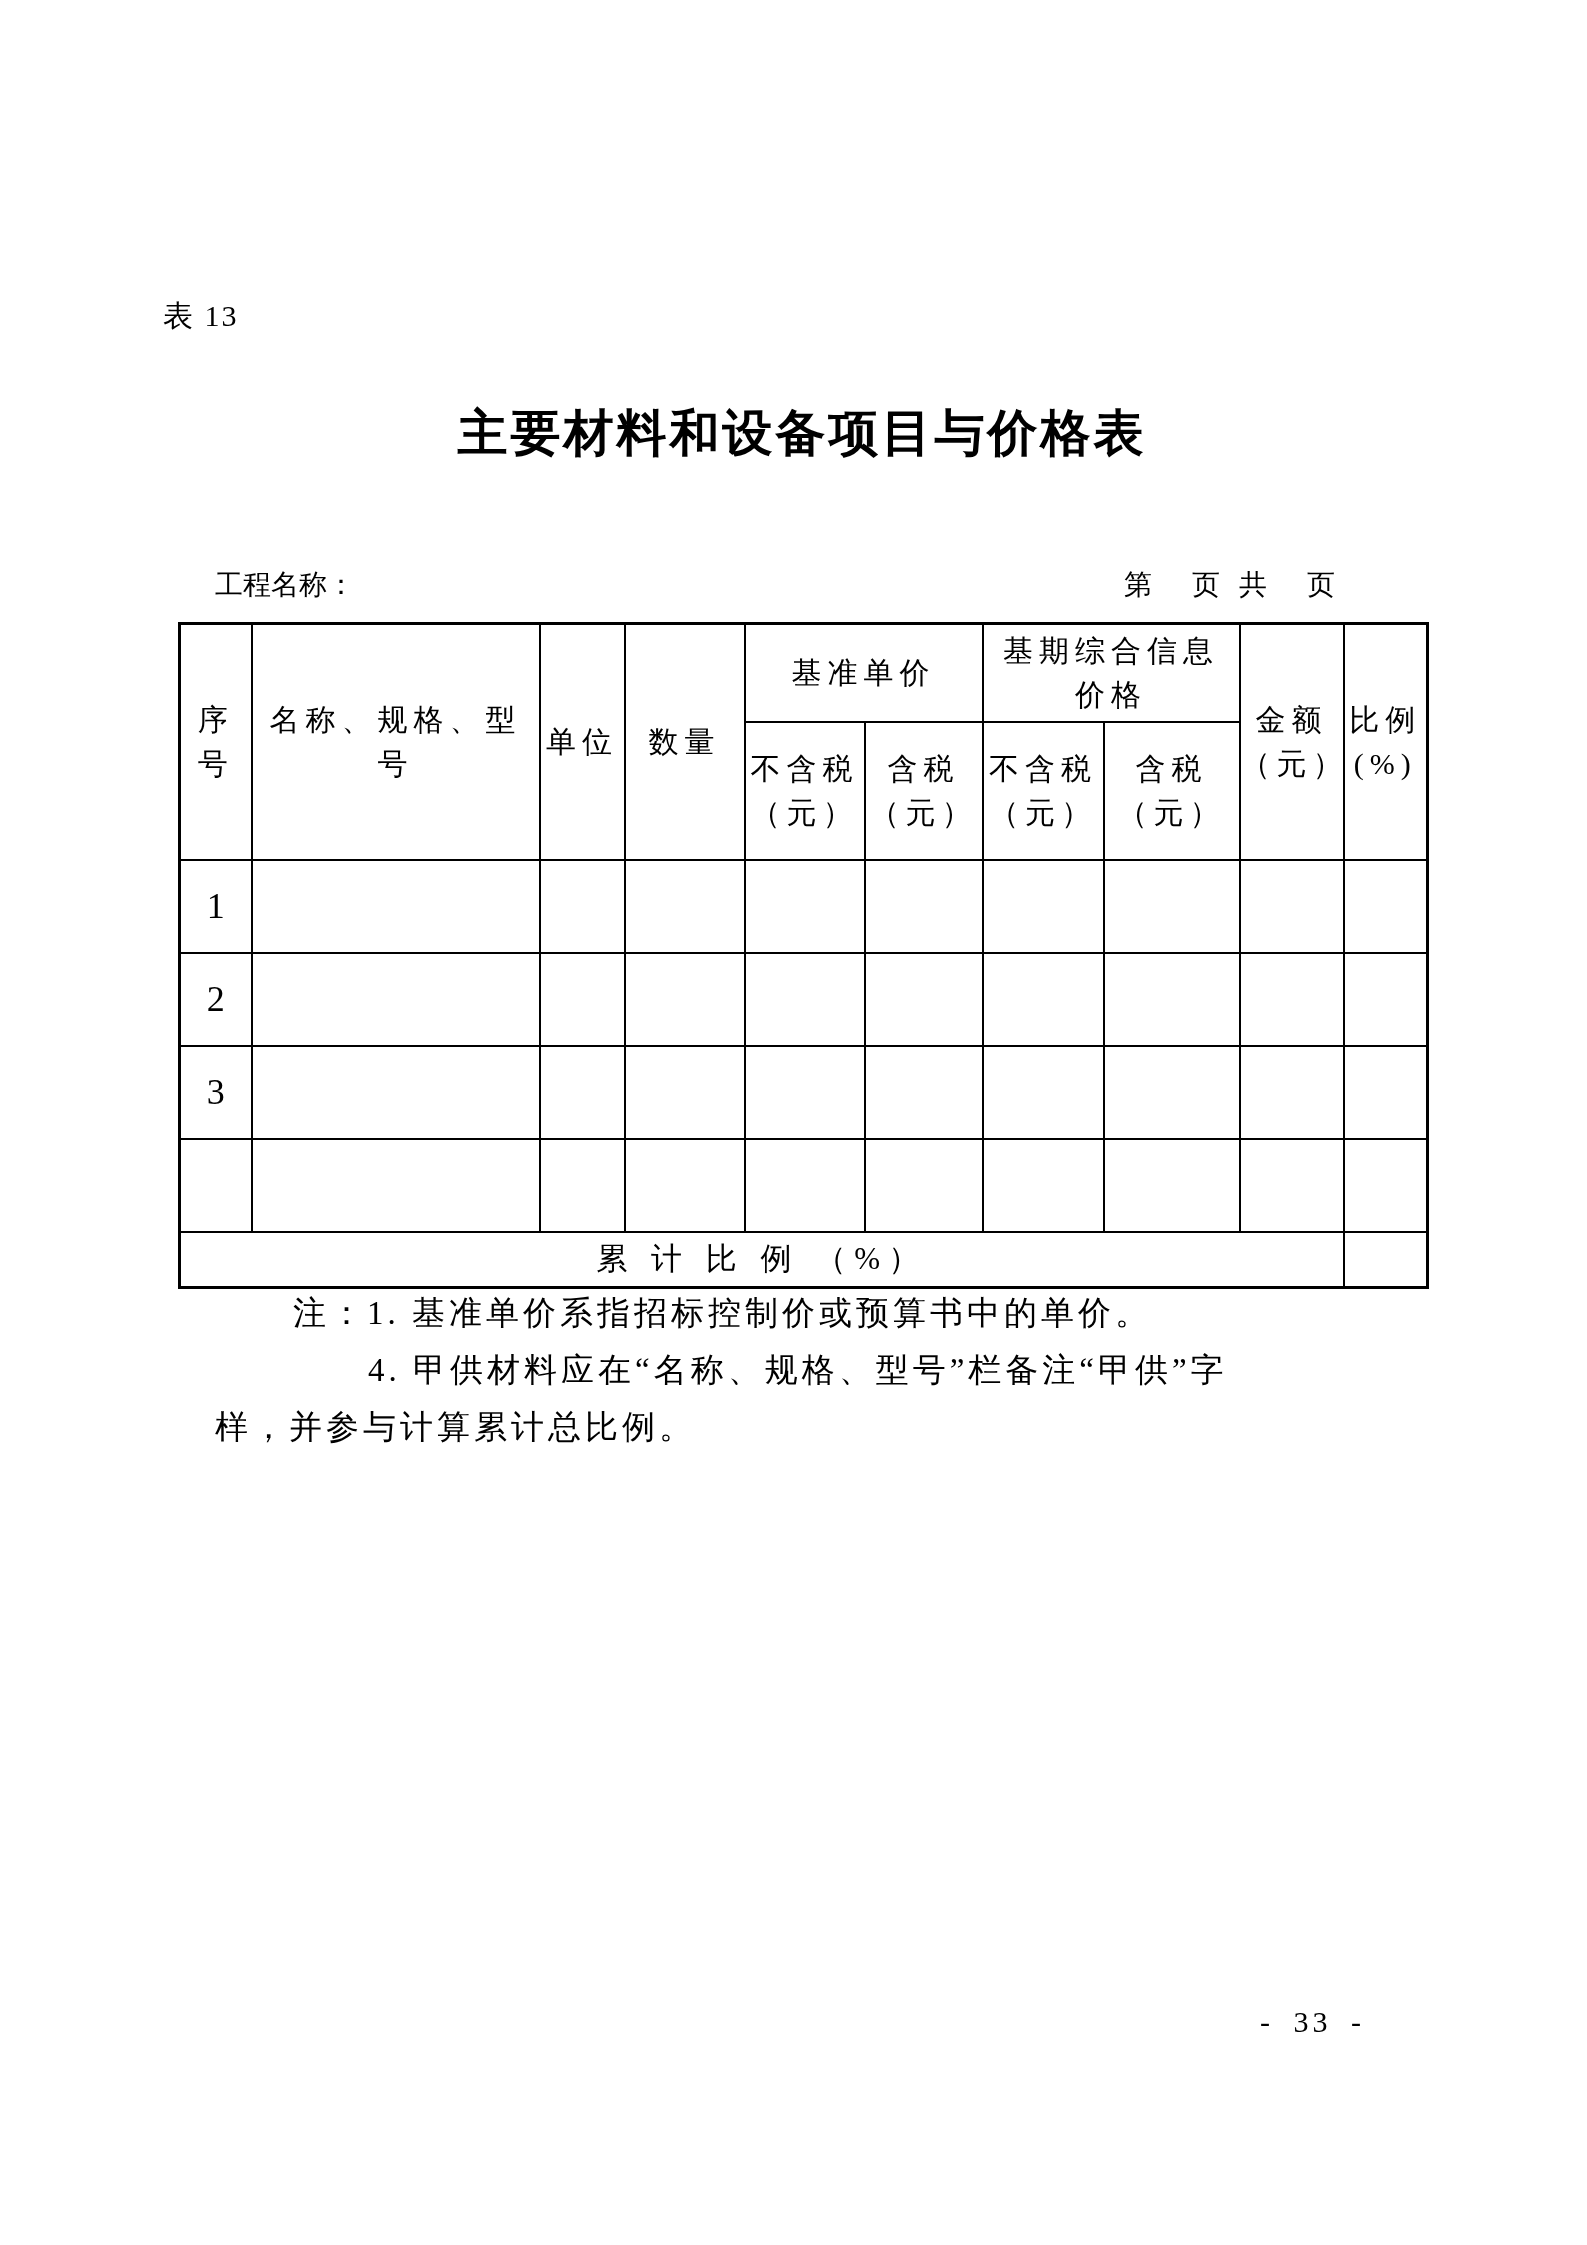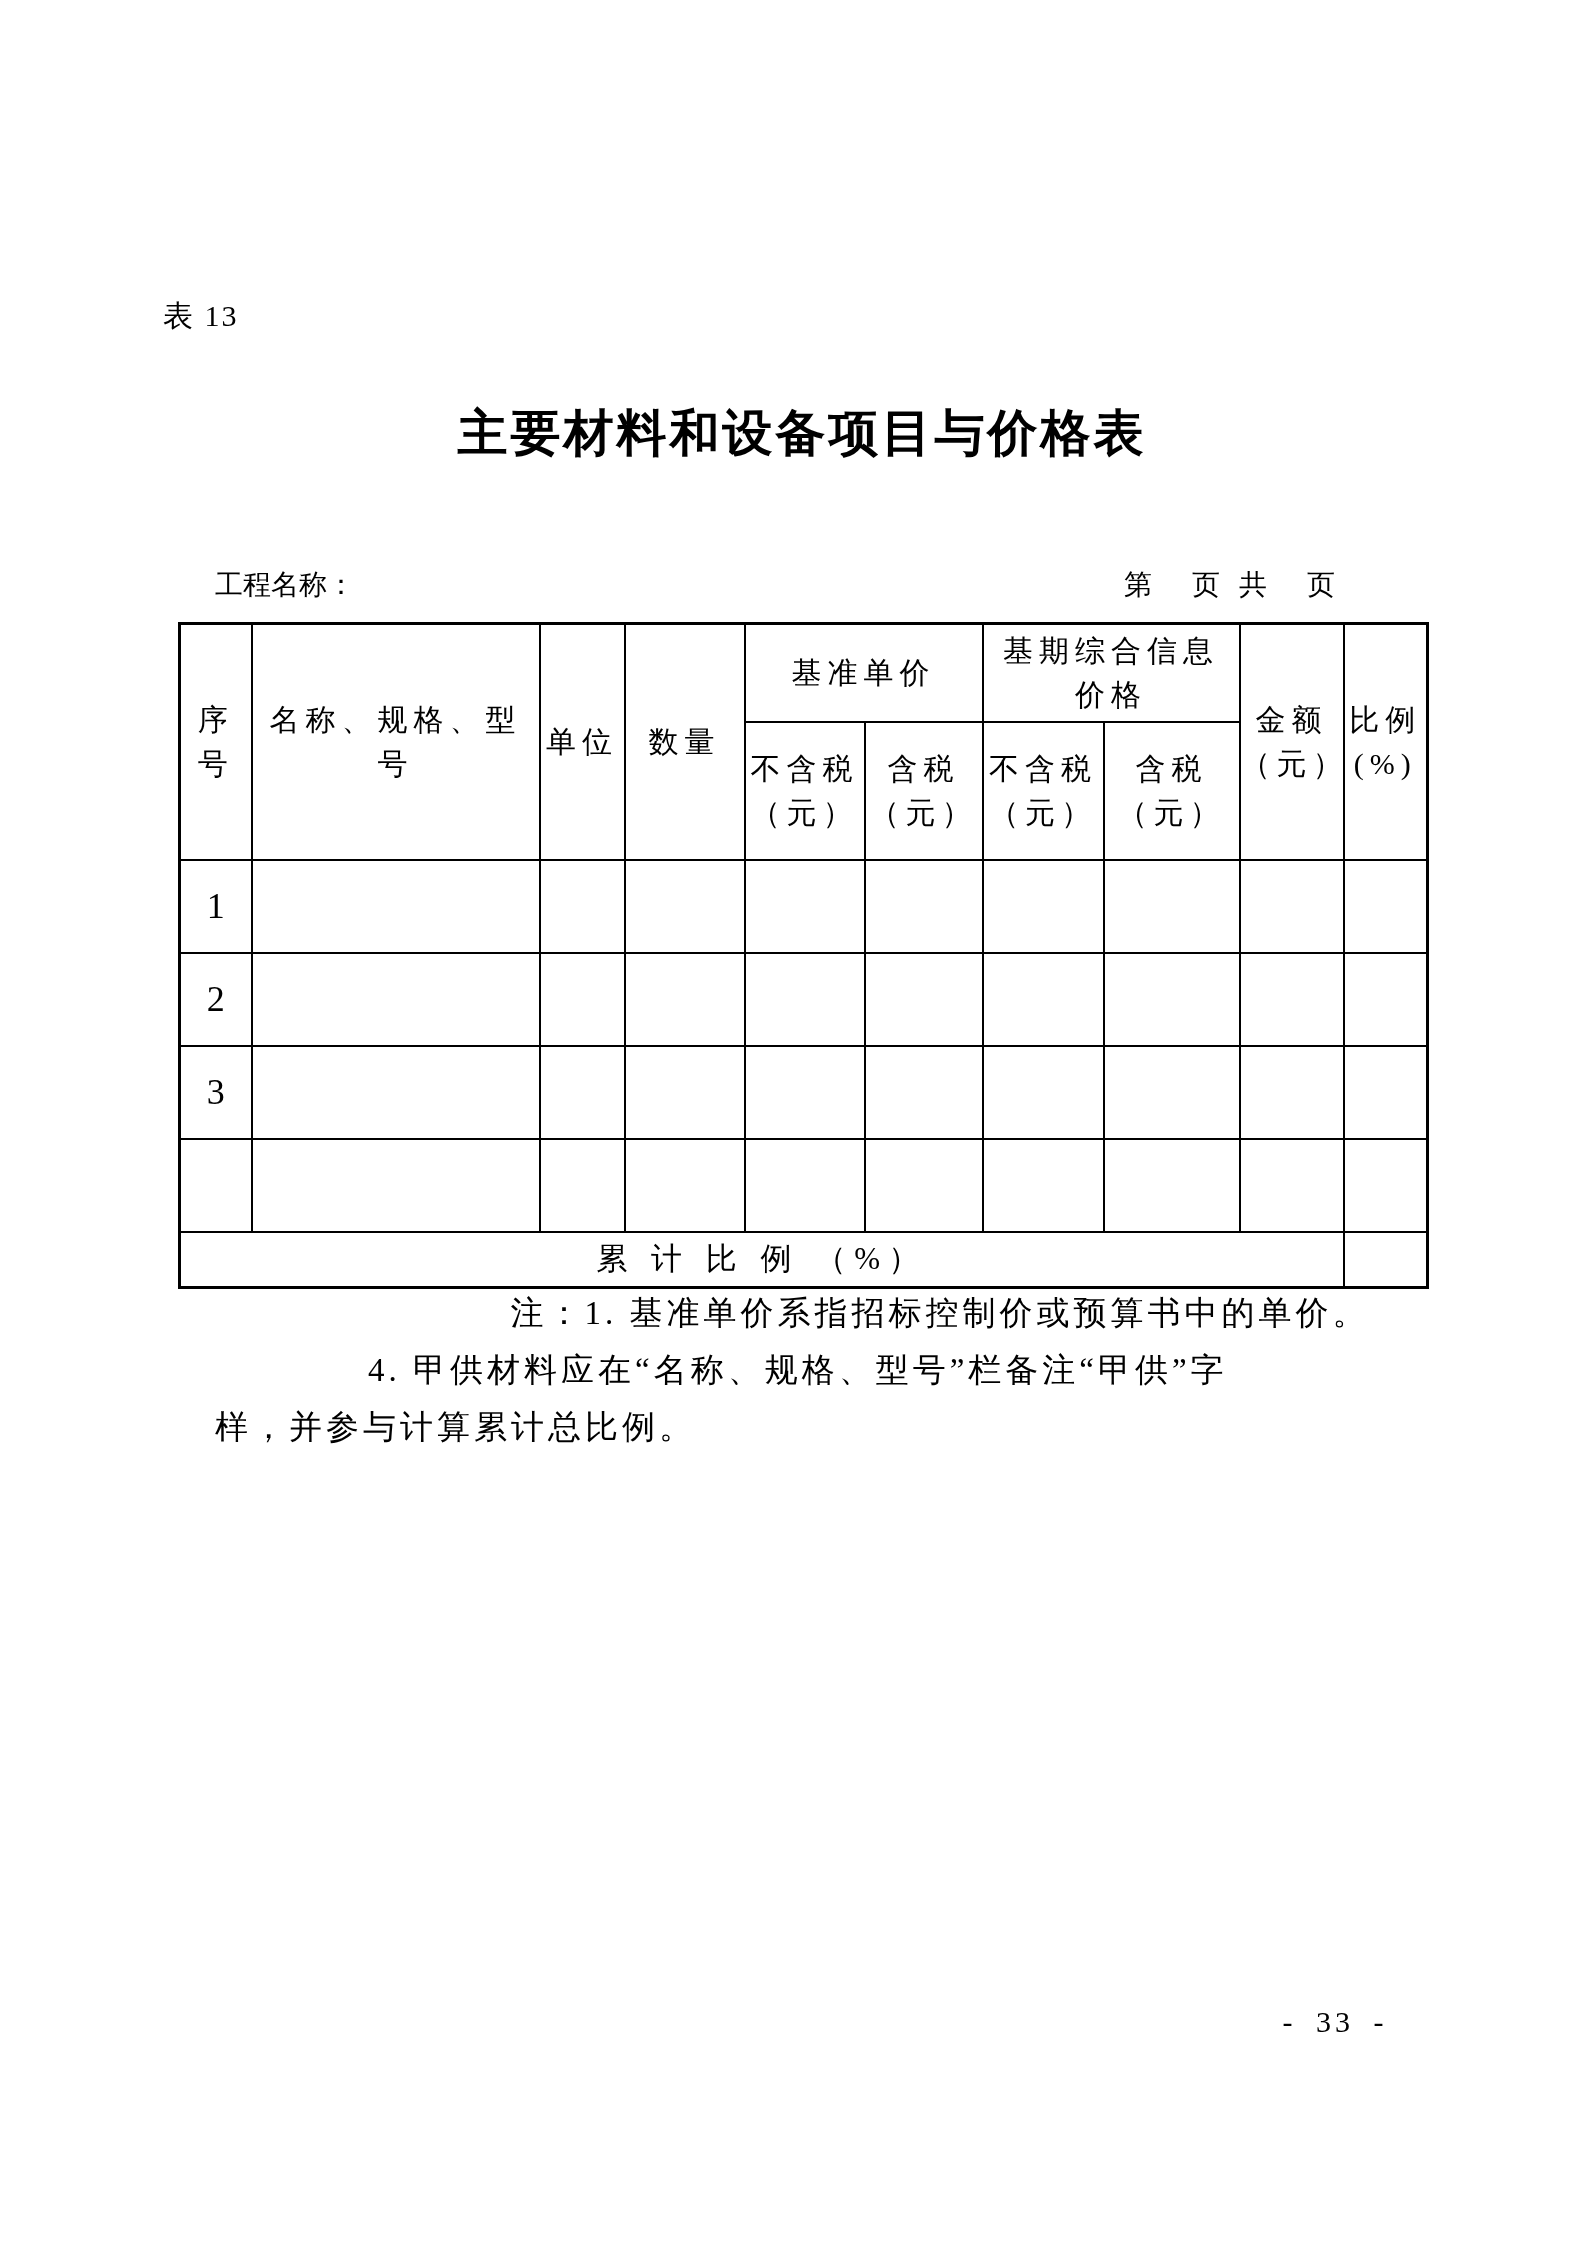--- a/index.html
+++ b/index.html
@@ -27,26 +27,26 @@
   .grid th { font-size:30px; white-space:pre-line; letter-spacing:6px; line-height:44px; }
   .row-group { height:98px; }
   .row-sub   { height:138px; }
   .row-body  { height:93px; }
   .row-foot  { height:56px; }
   .grid td.seq { font-size:36px; }
   .grid td.cumulative { font-size:31px; letter-spacing:8px; }
 
   .notes { position:absolute; left:0; top:1285px; width:1587px; font-size:33px; }
   .note-line { position:relative; height:57px; line-height:57px; letter-spacing:4px; white-space:nowrap; }
-  .l-lead { padding-left:293px;text-align:center; }
+  .l-lead { padding-left:293px; }
   .l-item { padding-left:368px; }
   .l-cont { padding-left:215px; }
 
   .page-number { position:absolute; left:1260px; top:2005px; width:150px;
-    text-align:center; font-size:30px; letter-spacing:4px; word-spacing:8px; }
+    font-size:30px; letter-spacing:4px; word-spacing:8px; }
 </style>
 </head>
 <body>
 
 <div class="sheet">
 
   <div class="doc-label">表 13</div>
 
   <div class="page-title">主要材料和设备项目与价格表</div>
 

